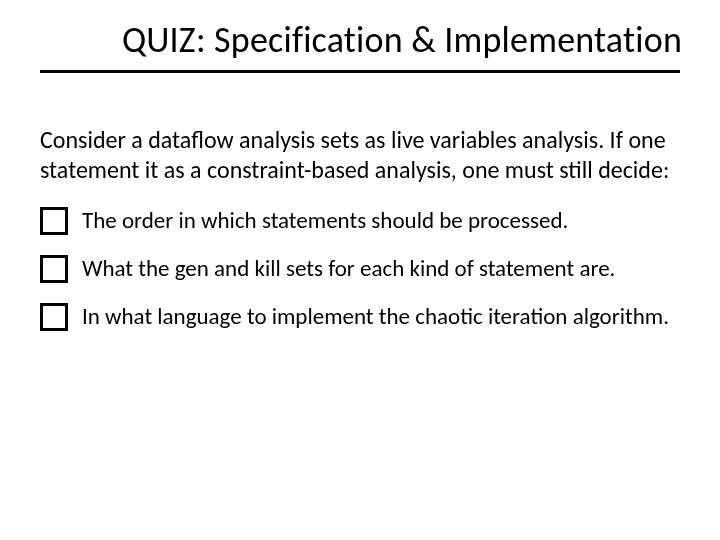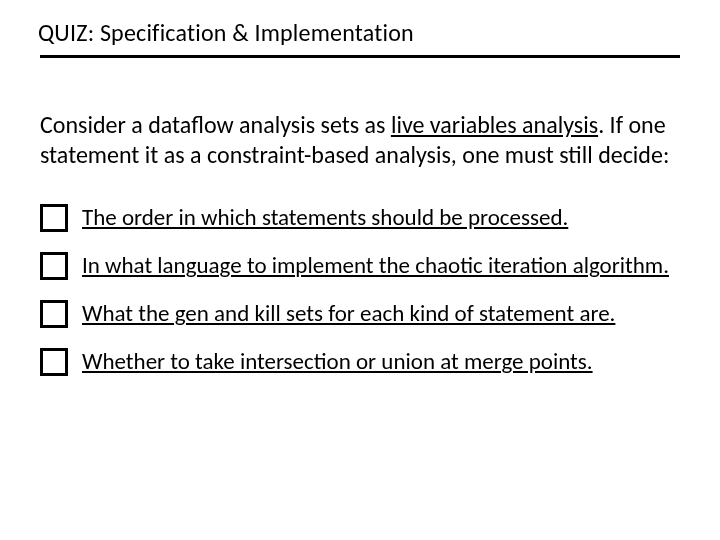--- a/index.html
+++ b/index.html
@@ -8,45 +8,43 @@
       height: 540px;
       background: #ffffff;
       font-family: Calibri, "Segoe UI", Arial, sans-serif;
       color: #000;
       overflow: hidden;
     }
     .slide {
       padding: 18px 38px 0 38px;
     }
     .title {
-      font-size: 24px;
+      font-size: 36px;
       font-weight: 400;
-      text-align: left;
+      text-align: right;
       letter-spacing: 0.2px;
       padding-bottom: 6px;
     }
     .hr {
       border: none;
       border-top: 3px solid #000;
       margin: 2px 2px 0 2px;
     }
     .prompt {
       margin-top: 52px;
       font-size: 24px;
       line-height: 1.25;
       padding: 0 2px;
     }
     .prompt .underline {
-      text-decoration: underline;
       text-underline-offset: 2px;
       text-align: center;
     }
     .options {
-      margin-top: 34px;
-      text-decoration: underline;
+      margin-top: 22px;
     }
     .option {
       display: flex;
       align-items: center;
       gap: 14px;
       margin-bottom: 20px;
       padding-left: 2px;
     }
     .checkbox {
       width: 28px;
@@ -70,24 +68,20 @@
     <span>Consider a dataflow analysis sets as </span><span class="underline">live variables analysis</span><span>. If one statement it as a constraint-based analysis, one must still decide:</span>
   </div>
 
   <div class="options">
     <div class="option">
       <div class="checkbox"></div>
       <div class="option-label">The order in which statements should be processed.</div>
     </div>
     <div class="option">
       <div class="checkbox"></div>
-      <div class="option-label">In what language to implement the chaotic iteration algorithm.</div>
-    </div>
-    <div class="option">
-      <div class="checkbox"></div>
       <div class="option-label">What the gen and kill sets for each kind of statement are.</div>
     </div>
     <div class="option">
       <div class="checkbox"></div>
-      <div class="option-label">Whether to take intersection or union at merge points.</div>
+      <div class="option-label">In what language to implement the chaotic iteration algorithm.</div>
     </div>
   </div>
 </div>
 
 </body></html>

